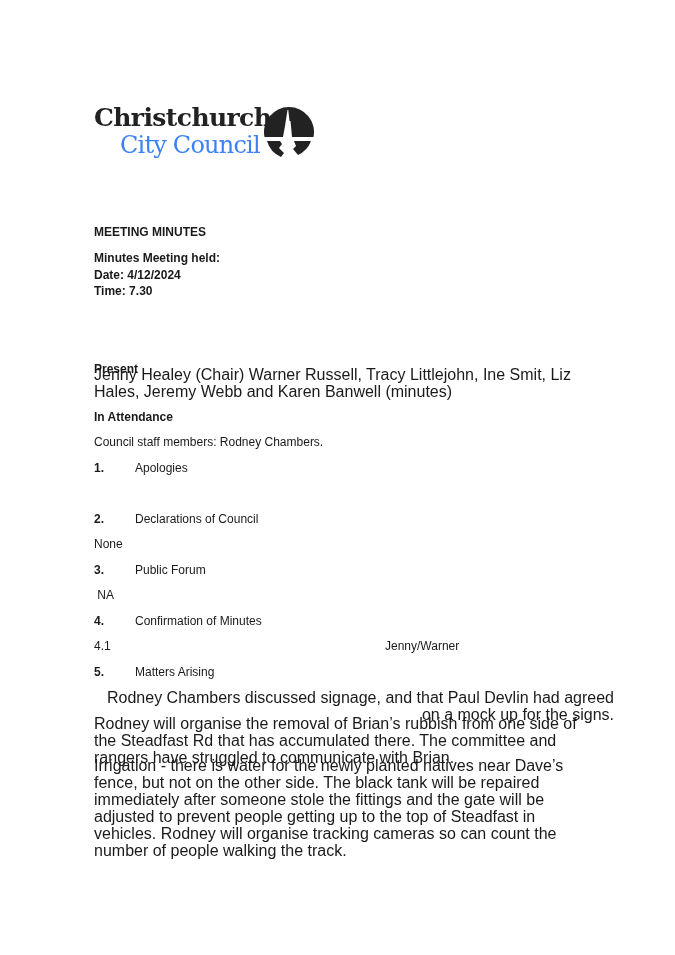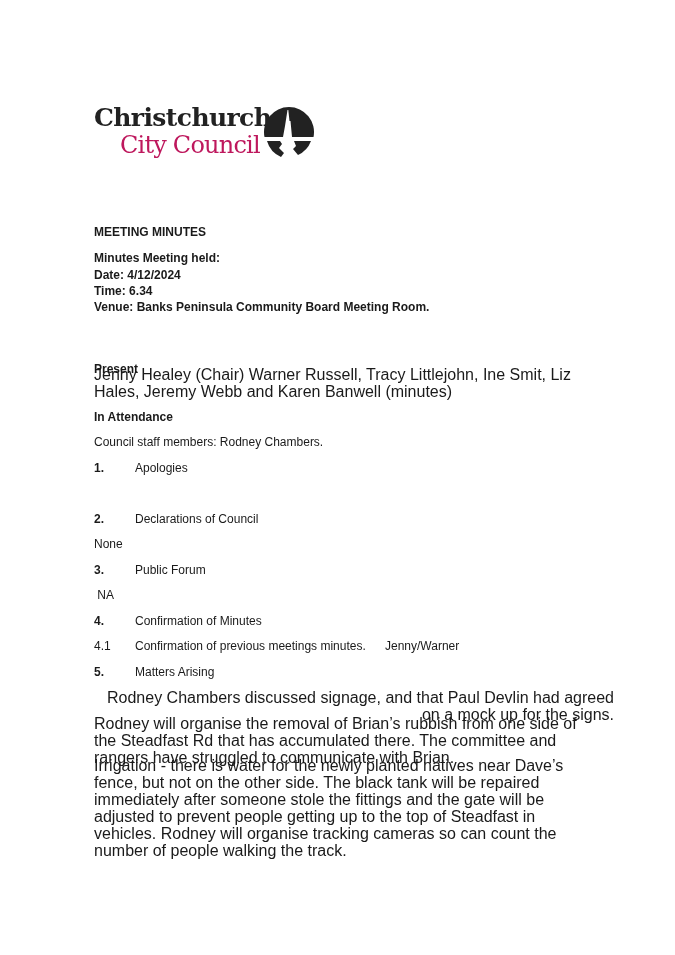--- a/index.html
+++ b/index.html
@@ -3,21 +3,21 @@
   <meta charset="utf-8">
   <style>
     html, body { margin: 0; padding: 0; background: #ffffff; }
     body { width: 675px; height: 955px; position: relative; overflow: hidden;
            font-family: "Liberation Sans", "DejaVu Sans", sans-serif; color: #1a1a1a; }
     .page { position: absolute; left: 0; top: 0; width: 675px; height: 855px; margin-left: 12px; }
     .logo { position: absolute; left: 82px; top: 104px; width: 224px; height: 58px; }
     .logo-line1 { position: absolute; left: 0; top: 0px; font-family: "DejaVu Serif", "Liberation Serif", serif;
                   font-weight: bold; font-size: 25px; letter-spacing: -0.6px; color: #222; line-height: 28px; }
     .logo-line2 { position: absolute; left: 26px; top: 27px; font-family: "DejaVu Serif", "Liberation Serif", serif;
-                  font-size: 24px; letter-spacing: -0.8px; color: #be185d; line-height: 28px; }
+                  font-size: 24px; letter-spacing: -0.8px; color: #3b82f6; line-height: 28px; }
     .logo-mark { position: absolute; left: 169px; top: 2px; width: 52px; height: 52px; }
     .t { position: absolute; left: 82px; font-size: 12px; line-height: 16px; white-space: nowrap; }
     .b { font-weight: bold; }
     .num { position: absolute; left: 82px; font-size: 12px; font-weight: bold; line-height: 16px; }
     .head { position: absolute; left: 123px; font-size: 12px; font-weight: normal; line-height: 16px; white-space: nowrap; }
     .para { position: absolute; left: 82px; width: 505px; font-size: 16px; line-height: 17px; }
   </style>
 </head>
 <body>
 
@@ -29,22 +29,21 @@
     <svg class="logo-mark" viewBox="0 0 52 52">
       <path d="M26 1 A25 25 0 0 0 1.5 31 L20 31 L22 20 L24.5 4 L25.3 4 L26.5 15 L27.5 15 L29 31 L50.5 31 A25 25 0 0 0 26 1 Z" fill="#222"></path>
       <path d="M4 35 L17 35 L19 38 L16 42 L21 47 L18 51 A25 25 0 0 1 4 35 Z" fill="#222"></path>
       <path d="M31 35 L48 35 A25 25 0 0 1 35 49 L30 43 L33 40 Z" fill="#222"></path>
     </svg>
   </div>
 
   <div class="t b" style="top:224px">MEETING MINUTES</div>
   <div class="t b" style="top:250px">Minutes Meeting held:</div>
   <div class="t b" style="top:267px">Date: 4/12/2024</div>
-  <div class="t b" style="top:283px">Time: 6.34</div>
-  <div class="t b" style="top:299px">Venue: Banks Peninsula Community Board Meeting Room.</div>
+  <div class="t b" style="top:283px">Time: 7.30</div>
 
   <div class="t b" style="top:361px">Present</div>
   <div class="para" style="top:366px; width:500px;"> Jenny Healey (Chair) Warner Russell, Tracy Littlejohn, Ine Smit, Liz Hales, Jeremy Webb and Karen Banwell (minutes)</div>
 
   <div class="t b" style="top:409px">In Attendance</div>
   <div class="t" style="top:434px">Council staff members:  Rodney Chambers.</div>
 
   <div class="num" style="top:460px">1.</div>
   <div class="head" style="top:460px">Apologies</div>
 
@@ -52,21 +51,20 @@
   <div class="head" style="top:511px">Declarations of Council</div>
   <div class="t" style="top:536px">None</div>
 
   <div class="num" style="top:562px">3.</div>
   <div class="head" style="top:562px">Public Forum</div>
   <div class="t" style="top:587px; white-space:pre;"> NA</div>
 
   <div class="num" style="top:613px">4.</div>
   <div class="head" style="top:613px">Confirmation of Minutes</div>
   <div class="t" style="top:638px">4.1</div>
-  <div class="t" style="top:638px; left:123px;">Confirmation of previous meetings minutes.</div>
   <div class="t" style="top:638px; left:373px;">Jenny/Warner</div>
 
   <div class="num" style="top:664px">5.</div>
   <div class="head" style="top:664px">Matters Arising</div>
   <div class="para" style="top:689px; width:520px;text-align:right;">Rodney Chambers discussed signage, and that Paul Devlin had agreed on a mock up for the signs.</div>
   <div class="para" style="top:715px; width:490px;">Rodney will organise the removal of Brian’s rubbish from one side of the Steadfast Rd that has accumulated there. The committee and rangers have struggled to communicate with Brian.</div>
   <div class="para" style="top:757px; width:505px;">Irrigation - there is water for the newly planted natives near Dave’s fence, but not on the other side.  The black tank will be repaired immediately after someone stole the fittings and the gate will be adjusted to prevent people getting up to the top of Steadfast in vehicles. Rodney will organise tracking cameras so can count the number of people walking the track.</div>
 
 </div>
 

